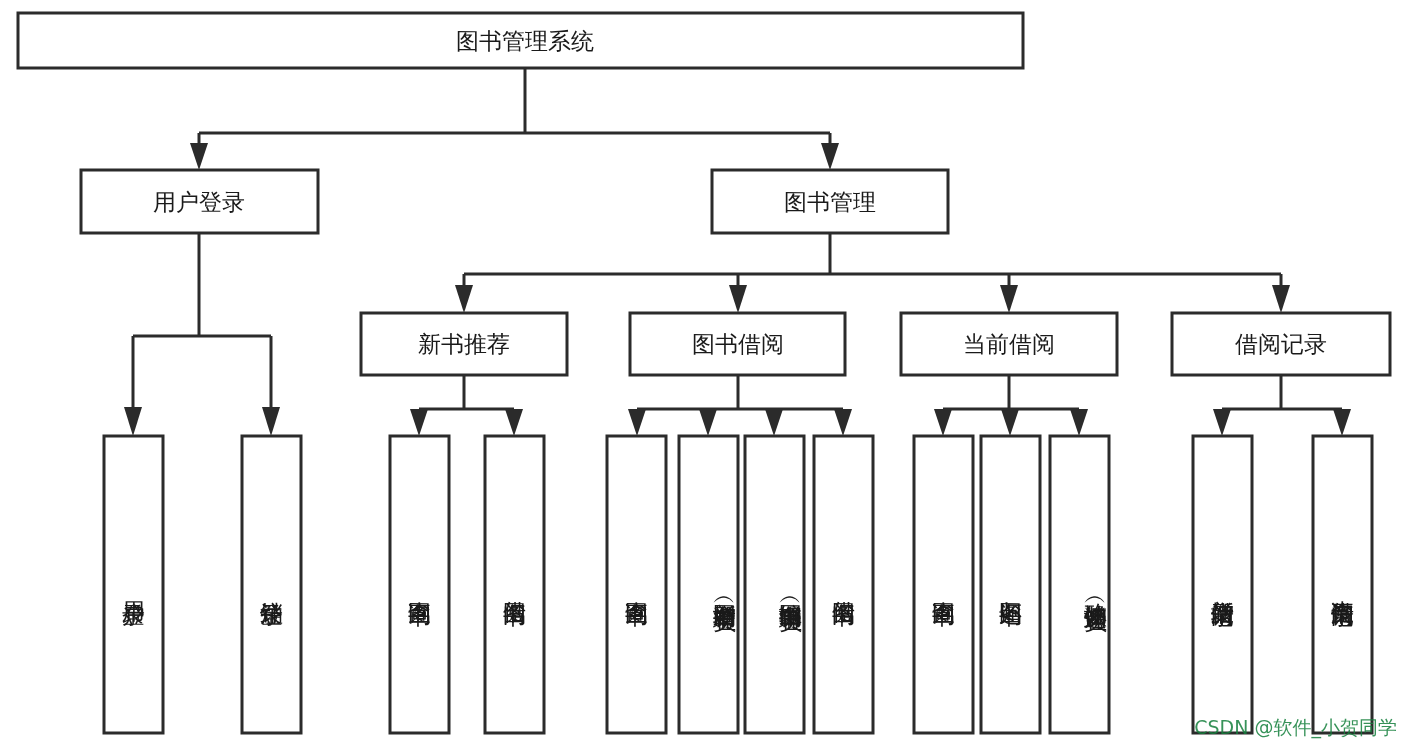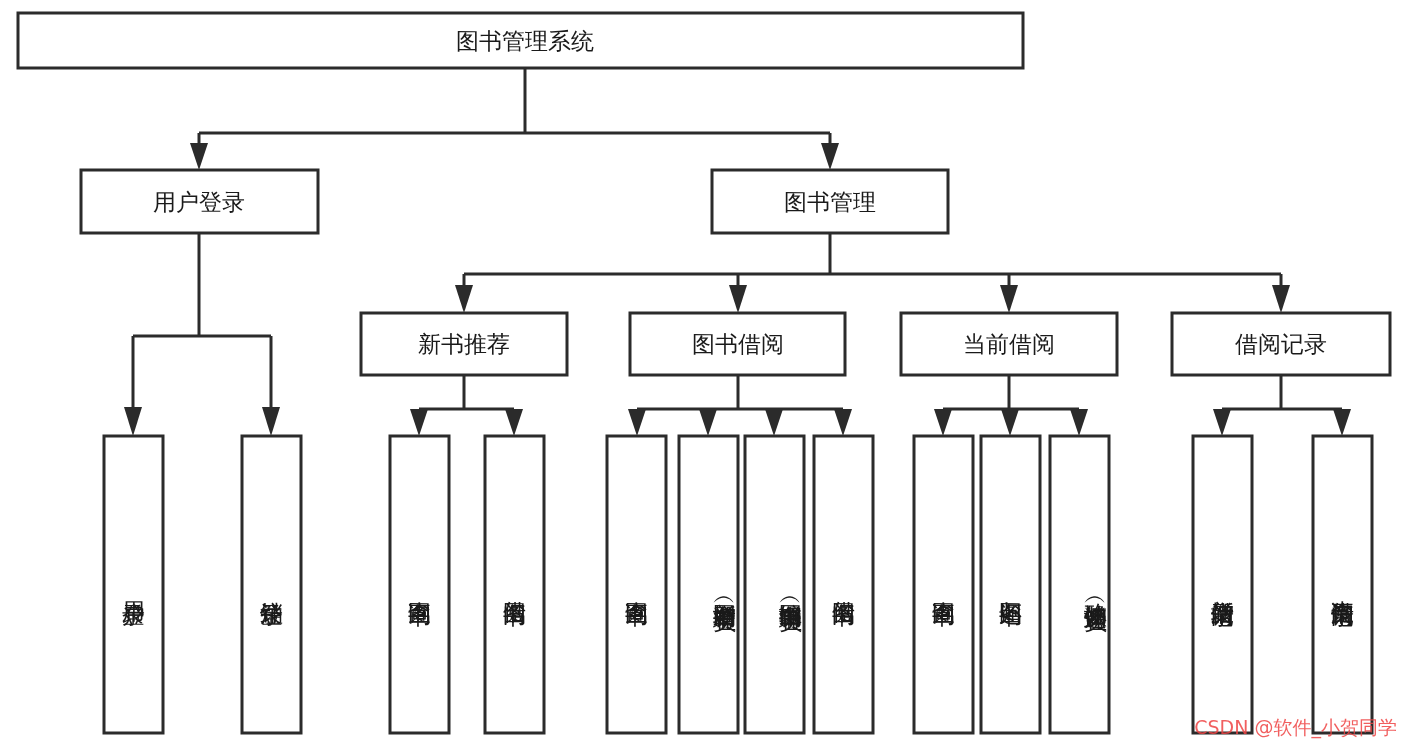--- a/index.html
+++ b/index.html
@@ -63,21 +63,21 @@
     letter-spacing: 1px;
     white-space: nowrap;
     pointer-events: none;
   }
   .watermark {
     position: absolute;
     right: 8px;
     bottom: 6px;
     font-family: "DejaVu Sans", "Liberation Sans", sans-serif;
     font-size: 19px;
-    color: #ef4444;
+    color: #15803d;
     opacity: 0.85;
     white-space: nowrap;
   }
 </style>
 </head>
 <body>
 
 <div id="diagram-root">
 
   <svg class="flow" viewBox="0 0 1405 747" xmlns="http://www.w3.org/2000/svg">

